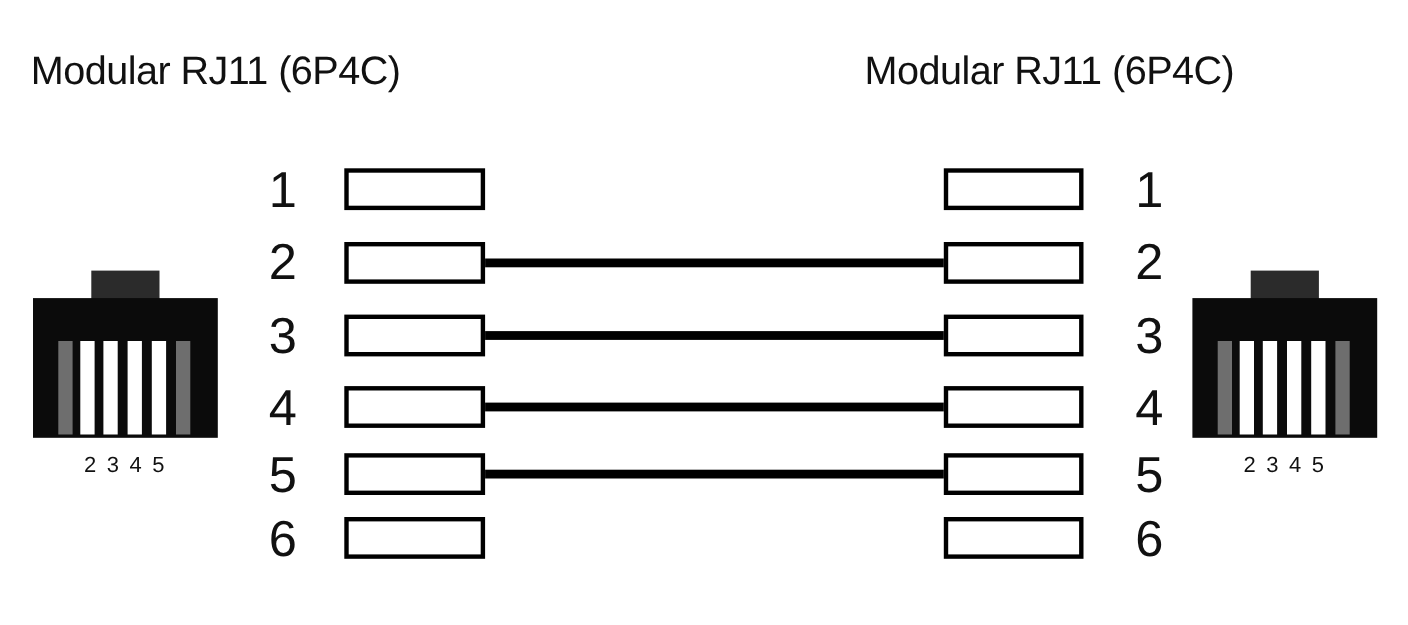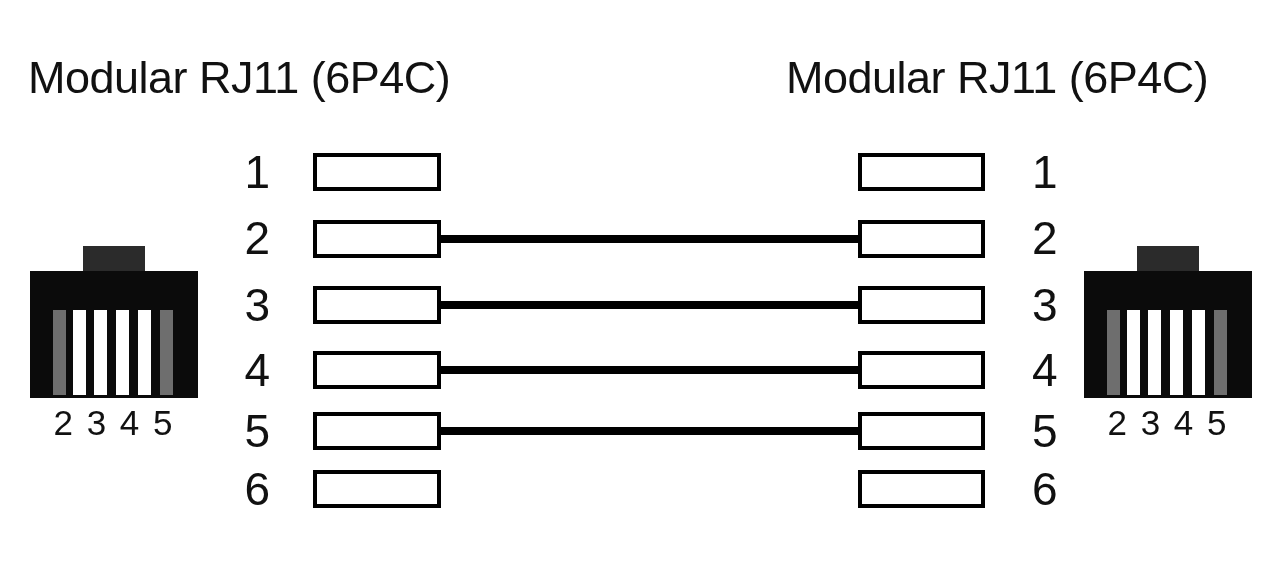--- a/index.html
+++ b/index.html
@@ -10,22 +10,22 @@
     height: 568px;
     background: var(--background, #ffffff);
     font-family: "Liberation Sans", sans-serif;
     color: var(--text, #111111);
     overflow: hidden;
   }
 
   
   .title {
     position: absolute;
-    top: 50px;
-    font-size: 45px;
+    top: 36px;
+    font-size: 36px;
     line-height: 56px;
     white-space: nowrap;
     letter-spacing: -0.5px;
   }
   .title-left  { left: 28px; }
   .title-right { left: 786px; }
 
   
   .pinnum {
     position: absolute;
@@ -94,21 +94,21 @@
     background: var(--slot-inner, #ffffff);
   }
   .slot-outer { background: var(--slot-outer, #6e6e6e); }
   .slot-1 { left: 23px; }  .slot-2 { left: 43px; }  .slot-3 { left: 64px; }
   .slot-4 { left: 86px; }  .slot-5 { left: 108px; } .slot-6 { left: 130px; }
   .conn-label {
     position: absolute;
     left: 0; top: 160px;
     width: 168px;
     text-align: center;
-    font-size: 35px;
+    font-size: 20px;
     line-height: 34px;
     letter-spacing: 2px;
     white-space: nowrap;
   }
 </style>
 </head>
 <body>
 
 <div class="stage">
 

